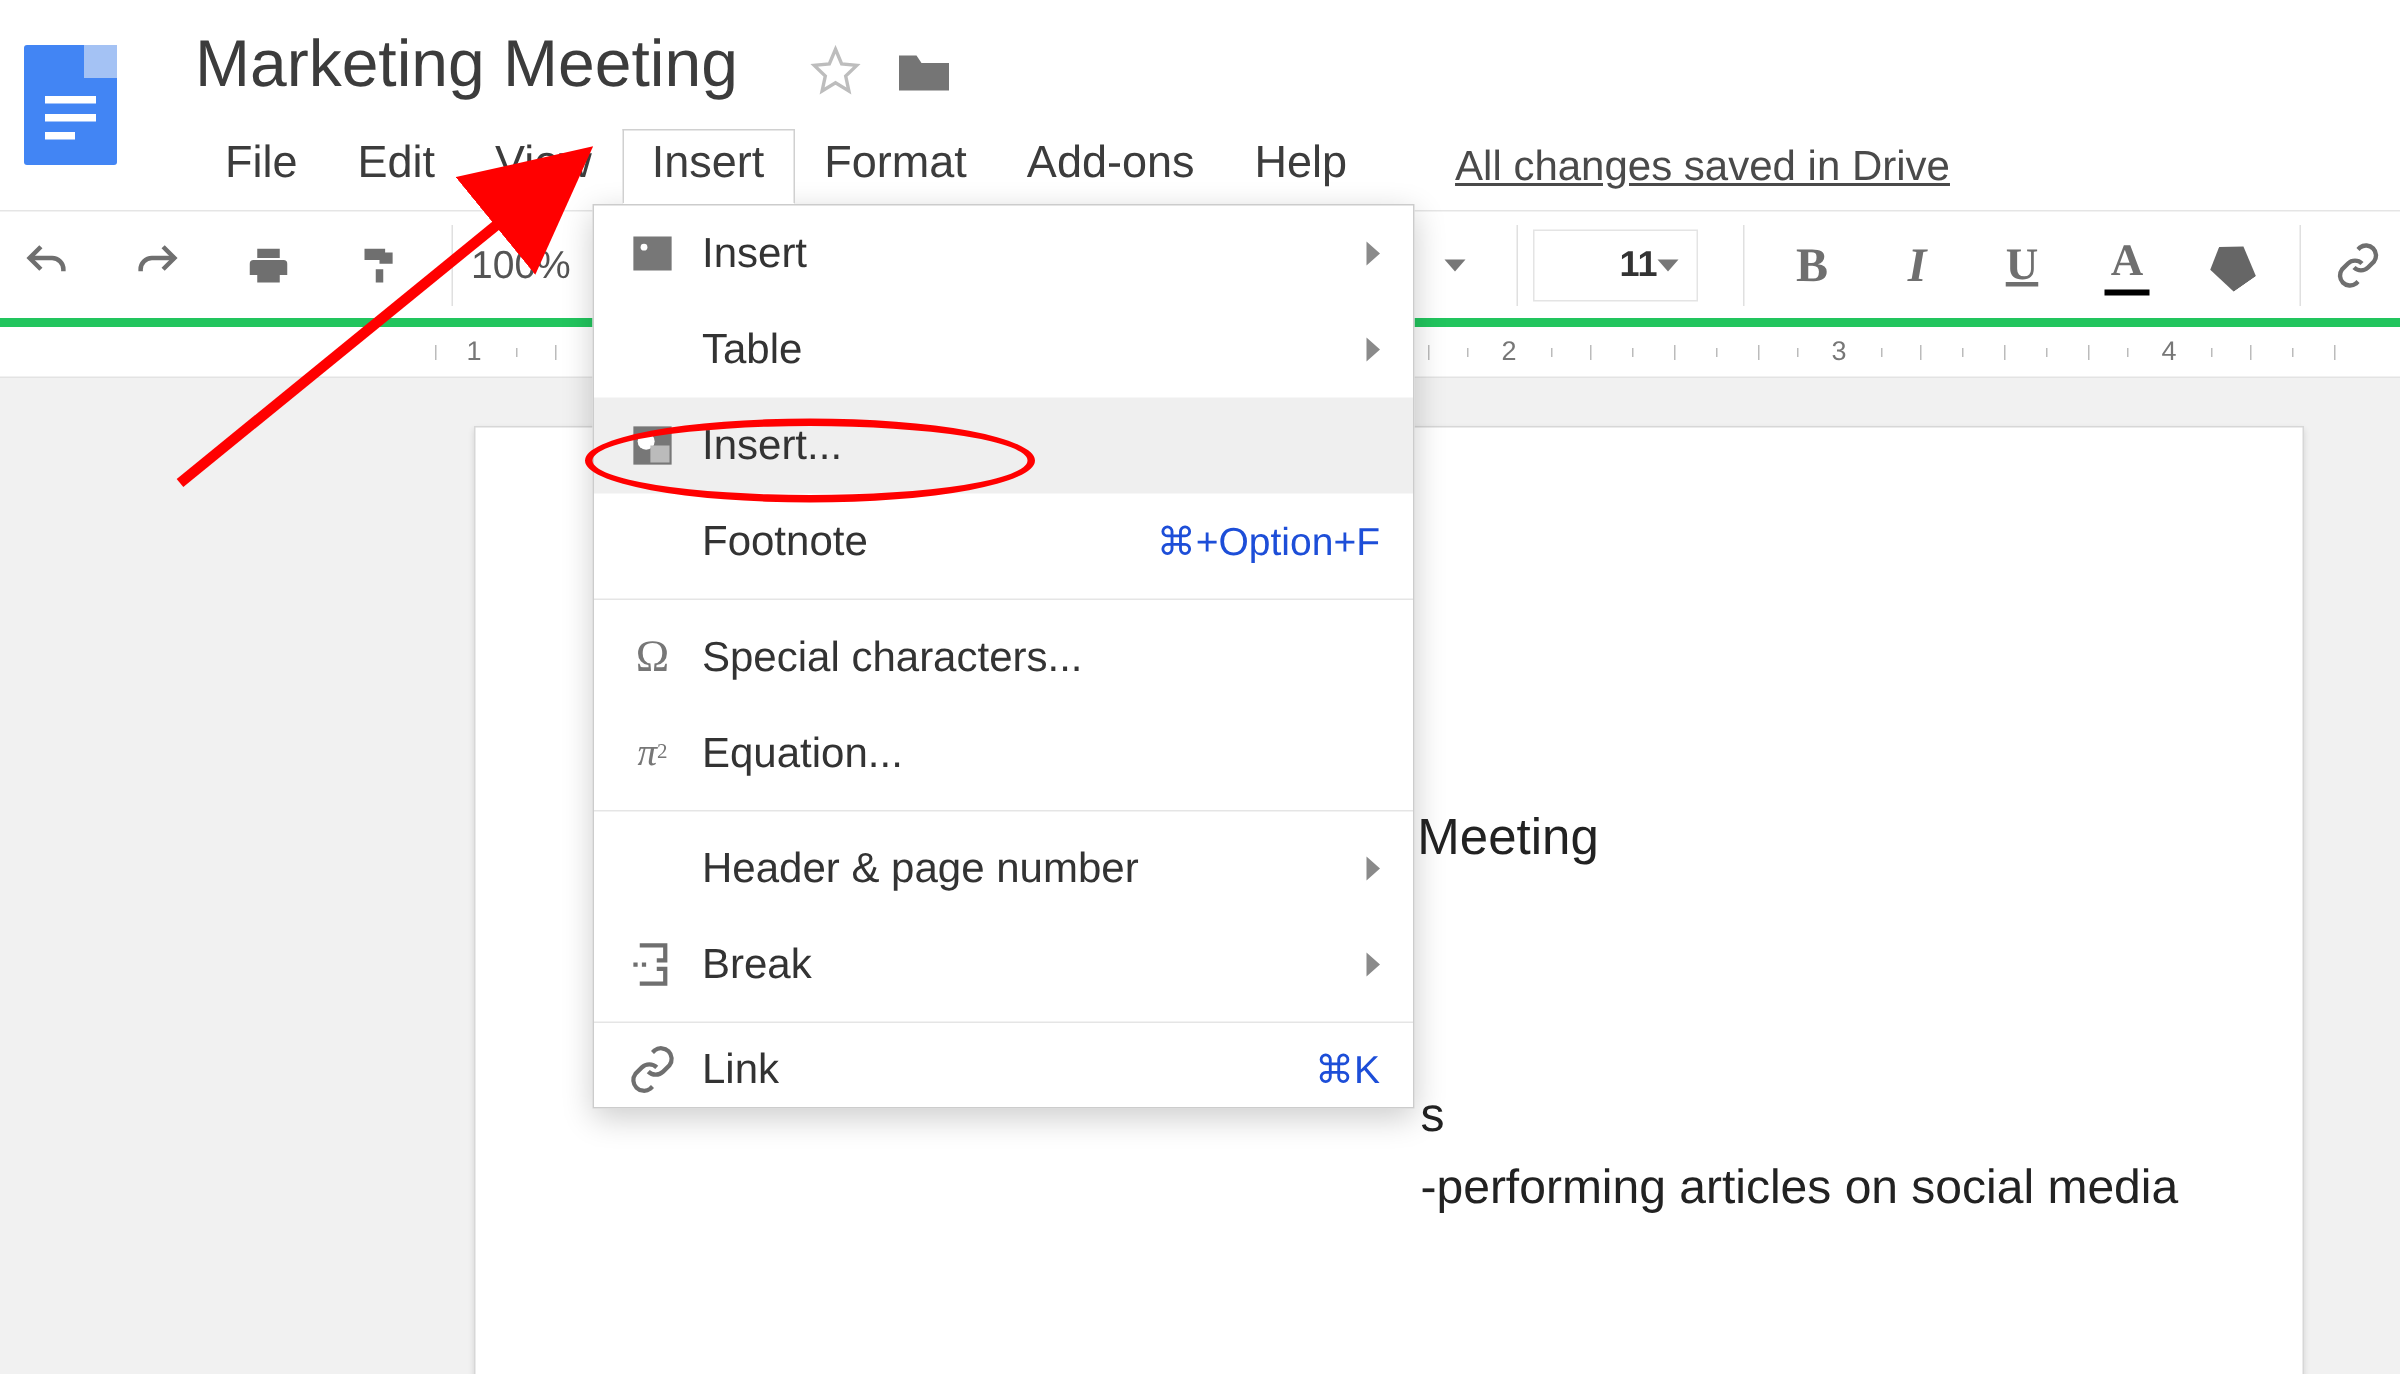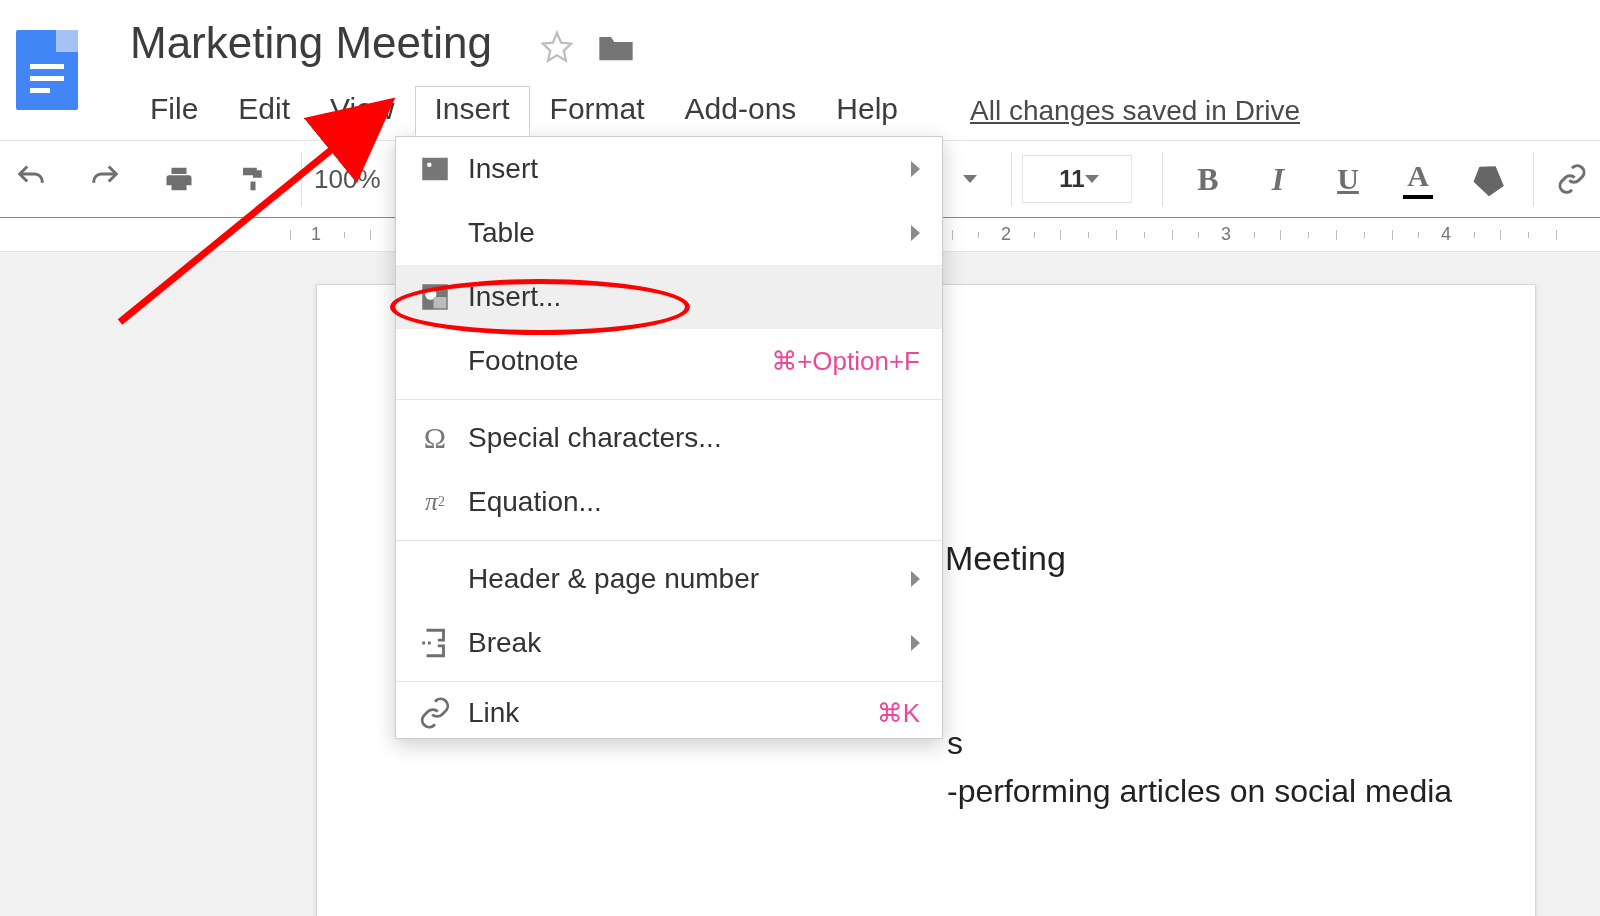--- a/index.html
+++ b/index.html
@@ -99,21 +99,21 @@
     cursor: pointer;
   }
 
   
   .toolbar {
     position: absolute;
     left: 0; right: 0;
     top: 140px;
     height: 78px;
     border-top: 1px solid #e5e5e5;
-    border-bottom: 1px solid #22c55e;
+    border-bottom: 6px solid #22c55e;
     background: #fff;
     display: flex;
     align-items: center;
     padding-left: 1px;
   }
   .tool {
     width: 60px; height: 48px;
     margin-right: 14px;
     display: flex; align-items: center; justify-content: center;
     color: #6f6f6f;
@@ -137,21 +137,21 @@
     display: flex;
     align-items: center;
     gap: 0px;
   }
   .toolbar-right .tool { width: 70px; margin-right: 0; }
   .toolbar-right .sep {
     width: 0; border-left: 1px solid #e0e0e0; height: 54px;
     margin: 0 10px;
   }
   .font-size-box {
-    display: flex; align-items: center; justify-content: center;
+    display: flex; align-items: center; justify-content: flex-end;
     width: 110px; height: 48px;
     border: 1px solid #e4e4e4;
     padding: 0 12px 0 16px;
     font-size: 24px;
     color: #333;
     margin-right: 20px;
   }
   .font-size-value { font-weight: 600; }
   .dropdown-caret {
     width: 0; height: 0;
@@ -267,21 +267,21 @@
     position: absolute;
     right: 22px;
     width: 0; height: 0;
     border-top: 8px solid transparent;
     border-bottom: 8px solid transparent;
     border-left: 9px solid #8a8a8a;
   }
   .dd-item .shortcut {
     position: absolute;
     right: 22px;
-    color: #ec4899;
+    color: #1d4ed8;
     font-size: 26px;
   }
   .dd-divider {
     height: 1px;
     background: #e5e5e5;
     margin: 6px 0;
   }
 
   
   .annotation-arrow {

